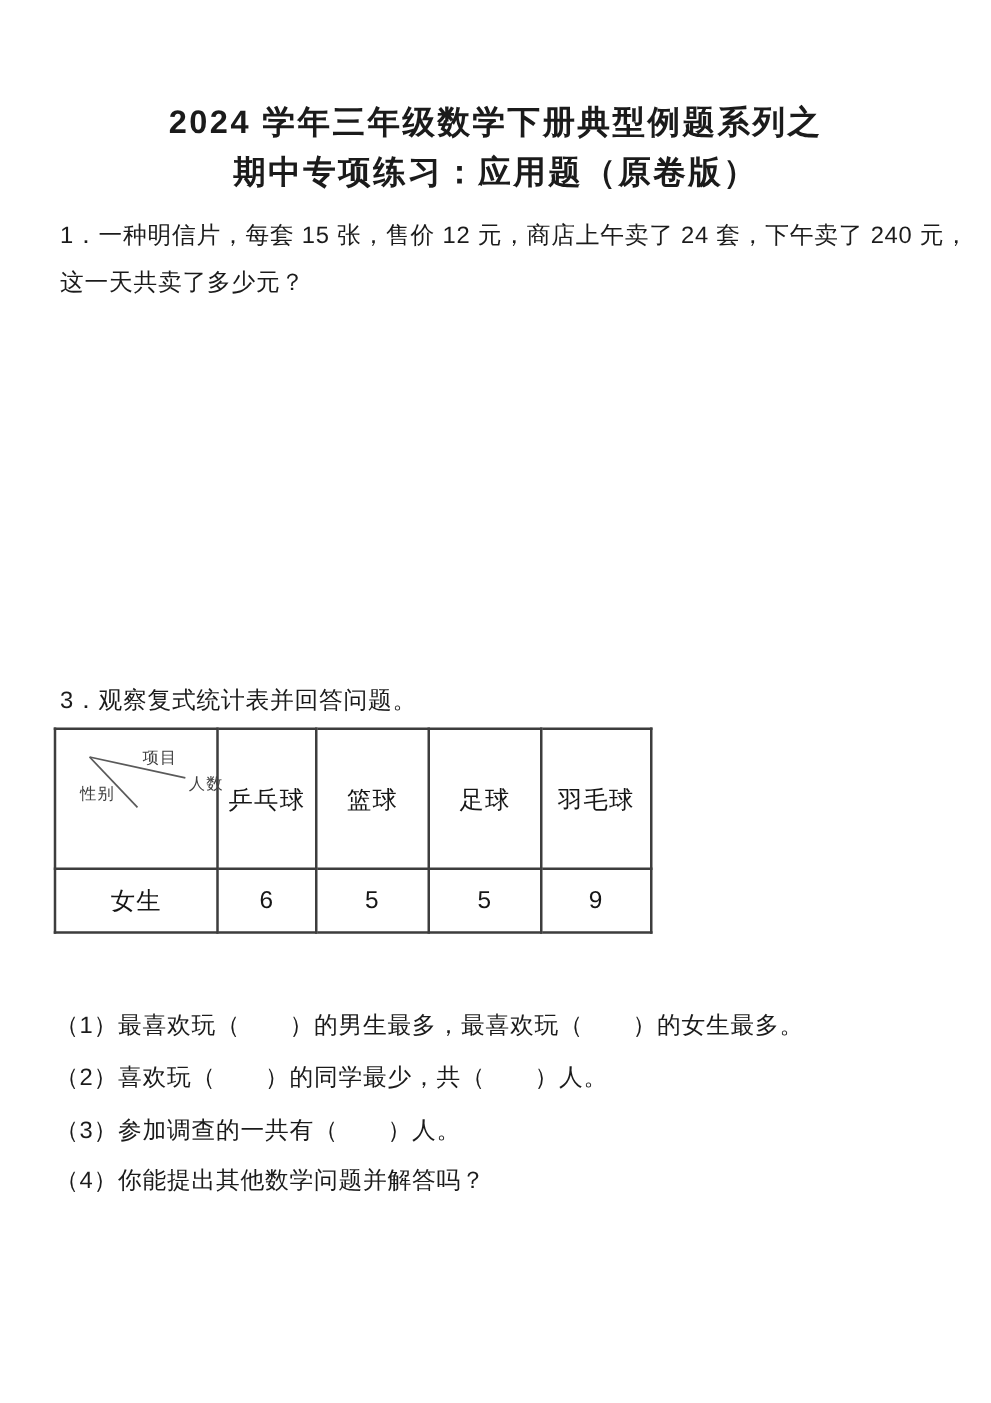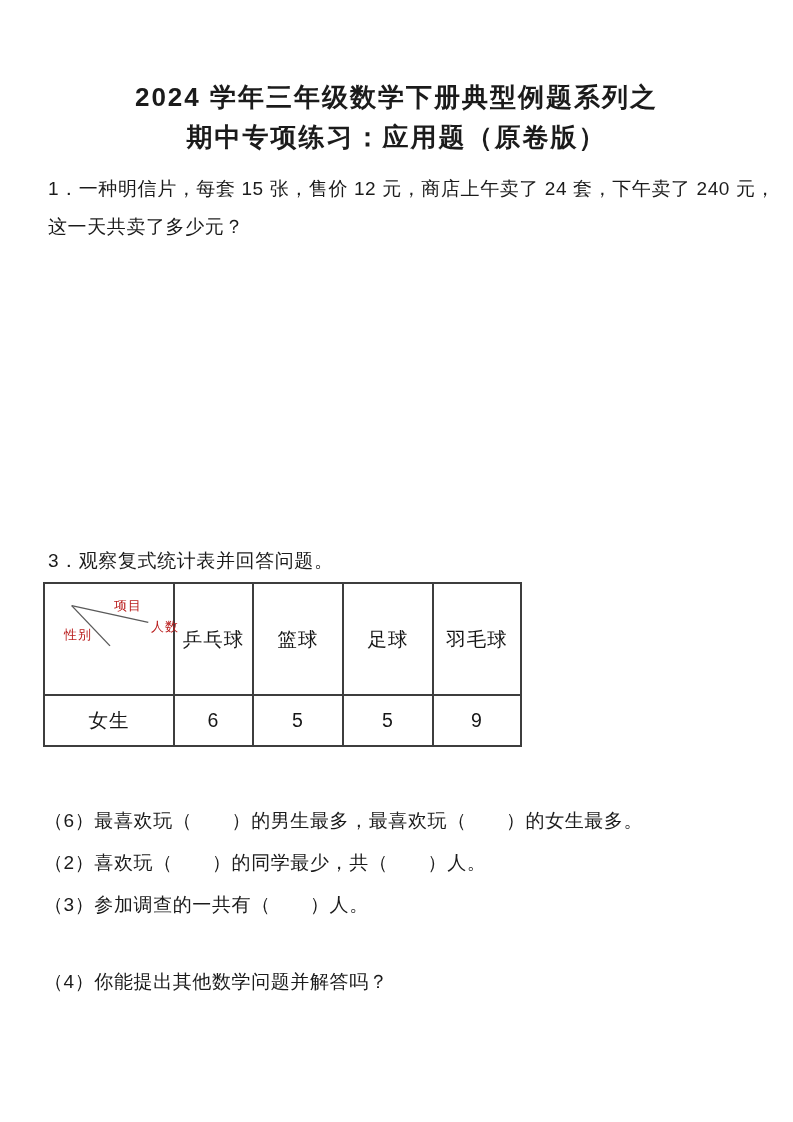--- a/index.html
+++ b/index.html
@@ -38,21 +38,21 @@
     white-space: nowrap;
   }
   .q1-line1 { top: 177px; }
   .q1-line2 { top: 215px; }
   .q2-line  { top: 383px; }
   .q3-line  { top: 549px; }
   .sub-line { left: 44px; }
   .sub-1 { top: 809px; }
   .sub-2 { top: 851px; }
   .sub-3 { top: 893px; }
-  .sub-4 { top: 970px; }
+  .sub-4 { top: 933px; }
 
   table.stats {
     position: absolute;
     top: 582px;
     left: 43px;
     border-collapse: collapse;
     table-layout: fixed;
   }
   table.stats td {
     border: 2px solid #3d3d3d;
@@ -72,21 +72,21 @@
   td.corner-cell svg {
     position: absolute;
     top: 0; left: 0;
     width: 100%; height: 100%;
   }
   .corner-label {
     position: absolute;
     font-size: 13px;
     letter-spacing: 1px;
     line-height: 13px;
-    color: #b91c1c;
+    color: #404040;
     white-space: nowrap;
   }
   .corner-top    { left: 69px; top: 15px; }
   .corner-mid    { left: 58px; top: 36px; margin-left: 48px; }
   .corner-bottom { left: 19px; top: 44px; }
 </style>
 </head>
 <body>
 
 <div class="page">
@@ -127,18 +127,18 @@
       <tr class="data-row">
         <td>女生</td>
         <td>6</td>
         <td>5</td>
         <td>5</td>
         <td>9</td>
       </tr>
     </tbody>
   </table>
 
-  <div class="bodyline sub-line sub-1">（6）最喜欢玩（　　）的男生最多，最喜欢玩（　　）的女生最多。</div>
+  <div class="bodyline sub-line sub-1">（1）最喜欢玩（　　）的男生最多，最喜欢玩（　　）的女生最多。</div>
   <div class="bodyline sub-line sub-2">（2）喜欢玩（　　）的同学最少，共（　　）人。</div>
   <div class="bodyline sub-line sub-3">（3）参加调查的一共有（　　）人。</div>
   <div class="bodyline sub-line sub-4">（4）你能提出其他数学问题并解答吗？</div>
 
 </div>
 
 </body></html>

